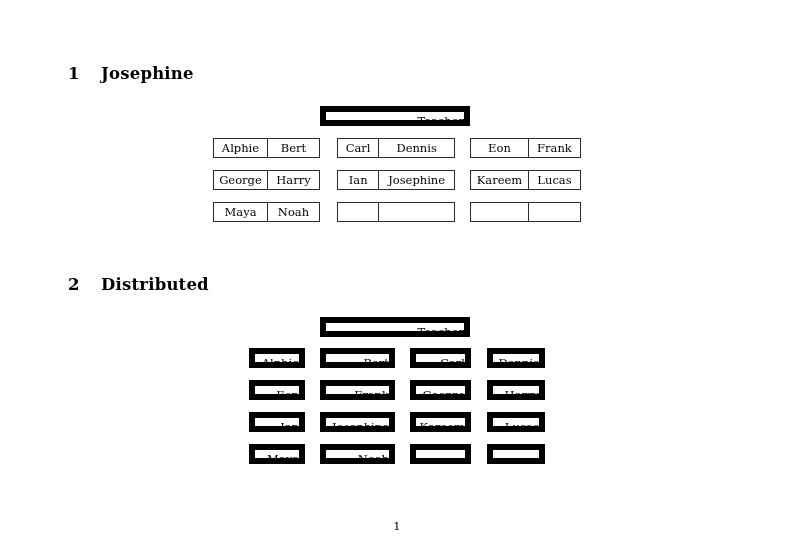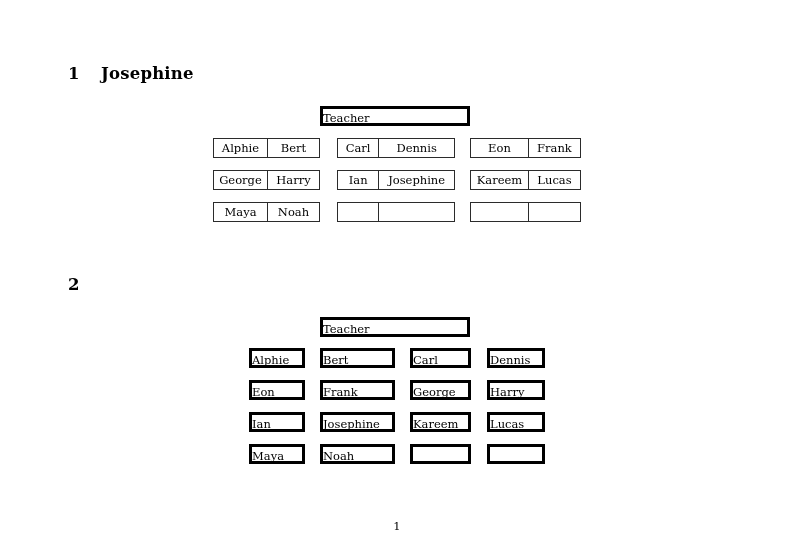--- a/index.html
+++ b/index.html
@@ -44,26 +44,26 @@
     top: 0;
   }
 
   #heading-classical   { left: 68px; top: 66px;  width: 300px; height: 20px; }
   #heading-distributed { left: 68px; top: 277px; width: 300px; height: 20px; }
 
   
   .box {
     position: absolute;
     box-sizing: border-box;
-    border: 3px solid #000000;
+    border: 6px solid #000000;
     background: #ffffff;
     height: 20px;
     font-size: 11.5px;
     line-height: 18px;
-    text-align: left;
+    text-align: right;
     white-space: nowrap;
     overflow: hidden;
   }
 
   
   .teacher-box {
     left: 320px;
     width: 150px;
   }
   #teacher-classical   { top: 106px; }
@@ -151,20 +151,21 @@
     <div class="cell" style="width:41px;"></div>
     <div class="cell" style="width:77px;"></div>
   </div>
   <div class="pair-group" style="left:470px; top:202px; width:111px;">
     <div class="cell" style="width:58px;"></div>
     <div class="cell" style="width:53px;"></div>
   </div>
 
   <div class="section-heading" id="heading-distributed">
     <span class="sec-num">2</span>
+    <span class="sec-title">Distributed</span>
   </div>
 
   <div class="box teacher-box" id="teacher-distributed">Teacher</div>
 
   <div class="box single-box" style="left:249px; top:348px; width:56px;">Alphie</div>
   <div class="box single-box" style="left:320px; top:348px; width:75px;">Bert</div>
   <div class="box single-box" style="left:410px; top:348px; width:61px;">Carl</div>
   <div class="box single-box" style="left:487px; top:348px; width:58px;">Dennis</div>
 
   <div class="box single-box" style="left:249px; top:380px; width:56px;">Eon</div>

